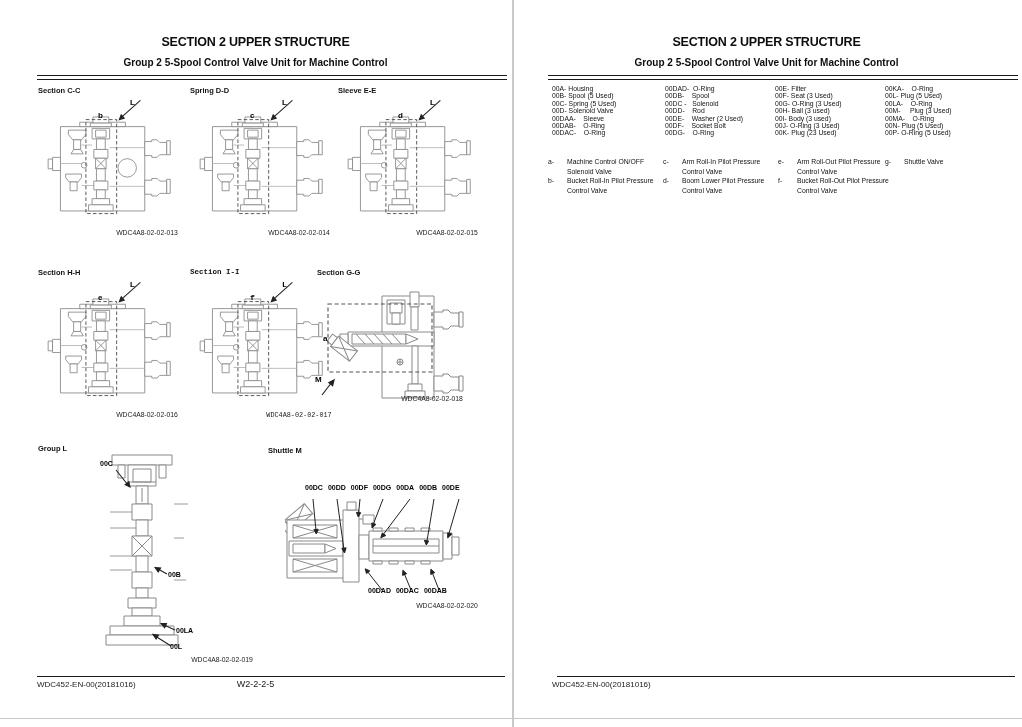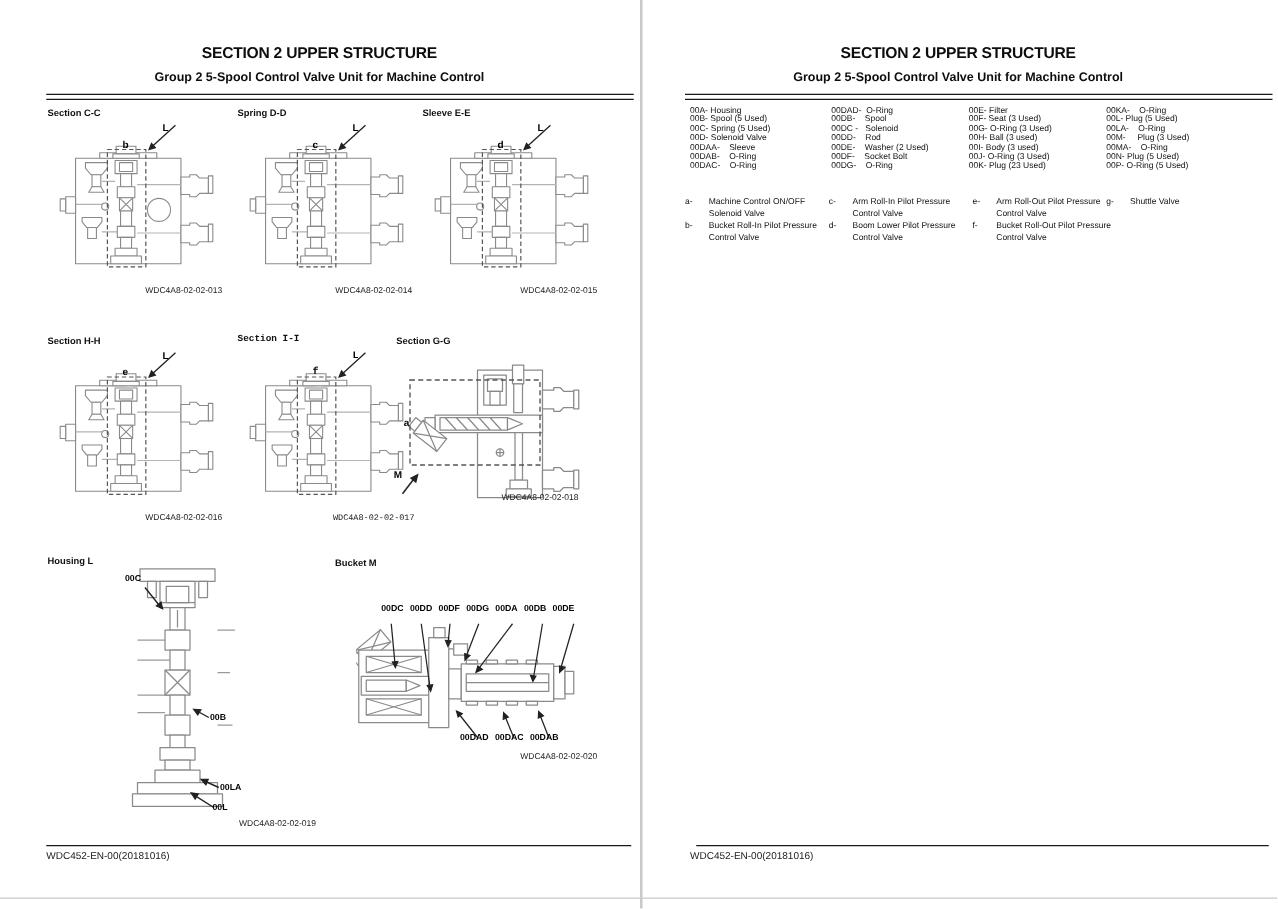--- a/index.html
+++ b/index.html
@@ -335,21 +335,21 @@
       <polygon points="14,90 12.6,95.6 8.9,92.6"></polygon>
     </g>
   </svg>
         </div>
       <span class="co" style="left:11px;top:66px;">a</span>
       <span class="co" style="left:3px;top:107px;">M</span>
       <div class="fig-code" style="left:55px;top:127px;width:130px;">WDC4A8-02-02-018</div>
     </div>
 
     <div class="det-block" style="left:37px;top:444px;width:230px;height:230px;">
-      <div class="sec-label">Housing L</div>
+      <div class="sec-label">Group L</div>
       <div class="svg-slot dl-slot">
           <svg viewBox="0 0 160 205" xmlns="http://www.w3.org/2000/svg">
     <g fill="#fff" stroke="#8a8a8a" stroke-width="1" stroke-linejoin="round">
       <rect x="32" y="3" width="60" height="10"></rect>
       <rect x="38" y="13" width="7" height="13"></rect>
       <rect x="79" y="13" width="7" height="13"></rect>
       <rect x="48" y="13" width="28" height="21"></rect>
       <rect x="53" y="17" width="18" height="13"></rect>
       <path fill="none" d="M48 30 h28"></path>
       <rect x="56" y="34" width="12" height="18"></rect>
@@ -381,21 +381,21 @@
   </svg>
         </div>
       <span class="co" style="left:63px;top:16px;font-size:7px;">00C</span>
       <span class="co" style="left:131px;top:127px;font-size:7px;">00B</span>
       <span class="co" style="left:139px;top:183px;font-size:7px;">00LA</span>
       <span class="co" style="left:133px;top:199px;font-size:7px;">00L</span>
       <div class="fig-code" style="left:120px;top:212px;width:130px;">WDC4A8-02-02-019</div>
     </div>
 
     <div class="det-block" style="left:267px;top:446px;width:230px;height:175px;">
-      <div class="sec-label">Bucket M</div>
+      <div class="sec-label">Shuttle M</div>
       <div class="co-row" style="left:38px;top:38px;">
           <div class="co-chip">00DC</div>
           <div class="co-chip">00DD</div>
           <div class="co-chip">00DF</div>
           <div class="co-chip">00DG</div>
           <div class="co-chip">00DA</div>
           <div class="co-chip">00DB</div>
           <div class="co-chip">00DE</div>
         </div>
       <div class="svg-slot dm-slot">
@@ -460,20 +460,21 @@
       <div class="co-row" style="left:101px;top:141px;">
           <div class="co-chip">00DAD</div>
           <div class="co-chip">00DAC</div>
           <div class="co-chip">00DAB</div>
         </div>
       <div class="fig-code" style="left:115px;top:156px;width:130px;">WDC4A8-02-02-020</div>
     </div>
 
     <div class="footer-rule"></div>
     <div class="footer-doc">WDC452-EN-00(20181016)</div>
+    <div class="footer-page">W2-2-2-5</div>
   </div>
 
   <div class="page" id="page-right">
     <div class="pg-title">SECTION 2 UPPER STRUCTURE</div>
     <div class="pg-subtitle">Group 2 5-Spool Control Valve Unit for Machine Control</div>
     <div class="header-rule"></div>
 
     <div class="parts-col" style="left:41px;">
         <div class="part-item">00A- Housing</div>
         <div class="part-item">00B- Spool (5 Used)</div>

